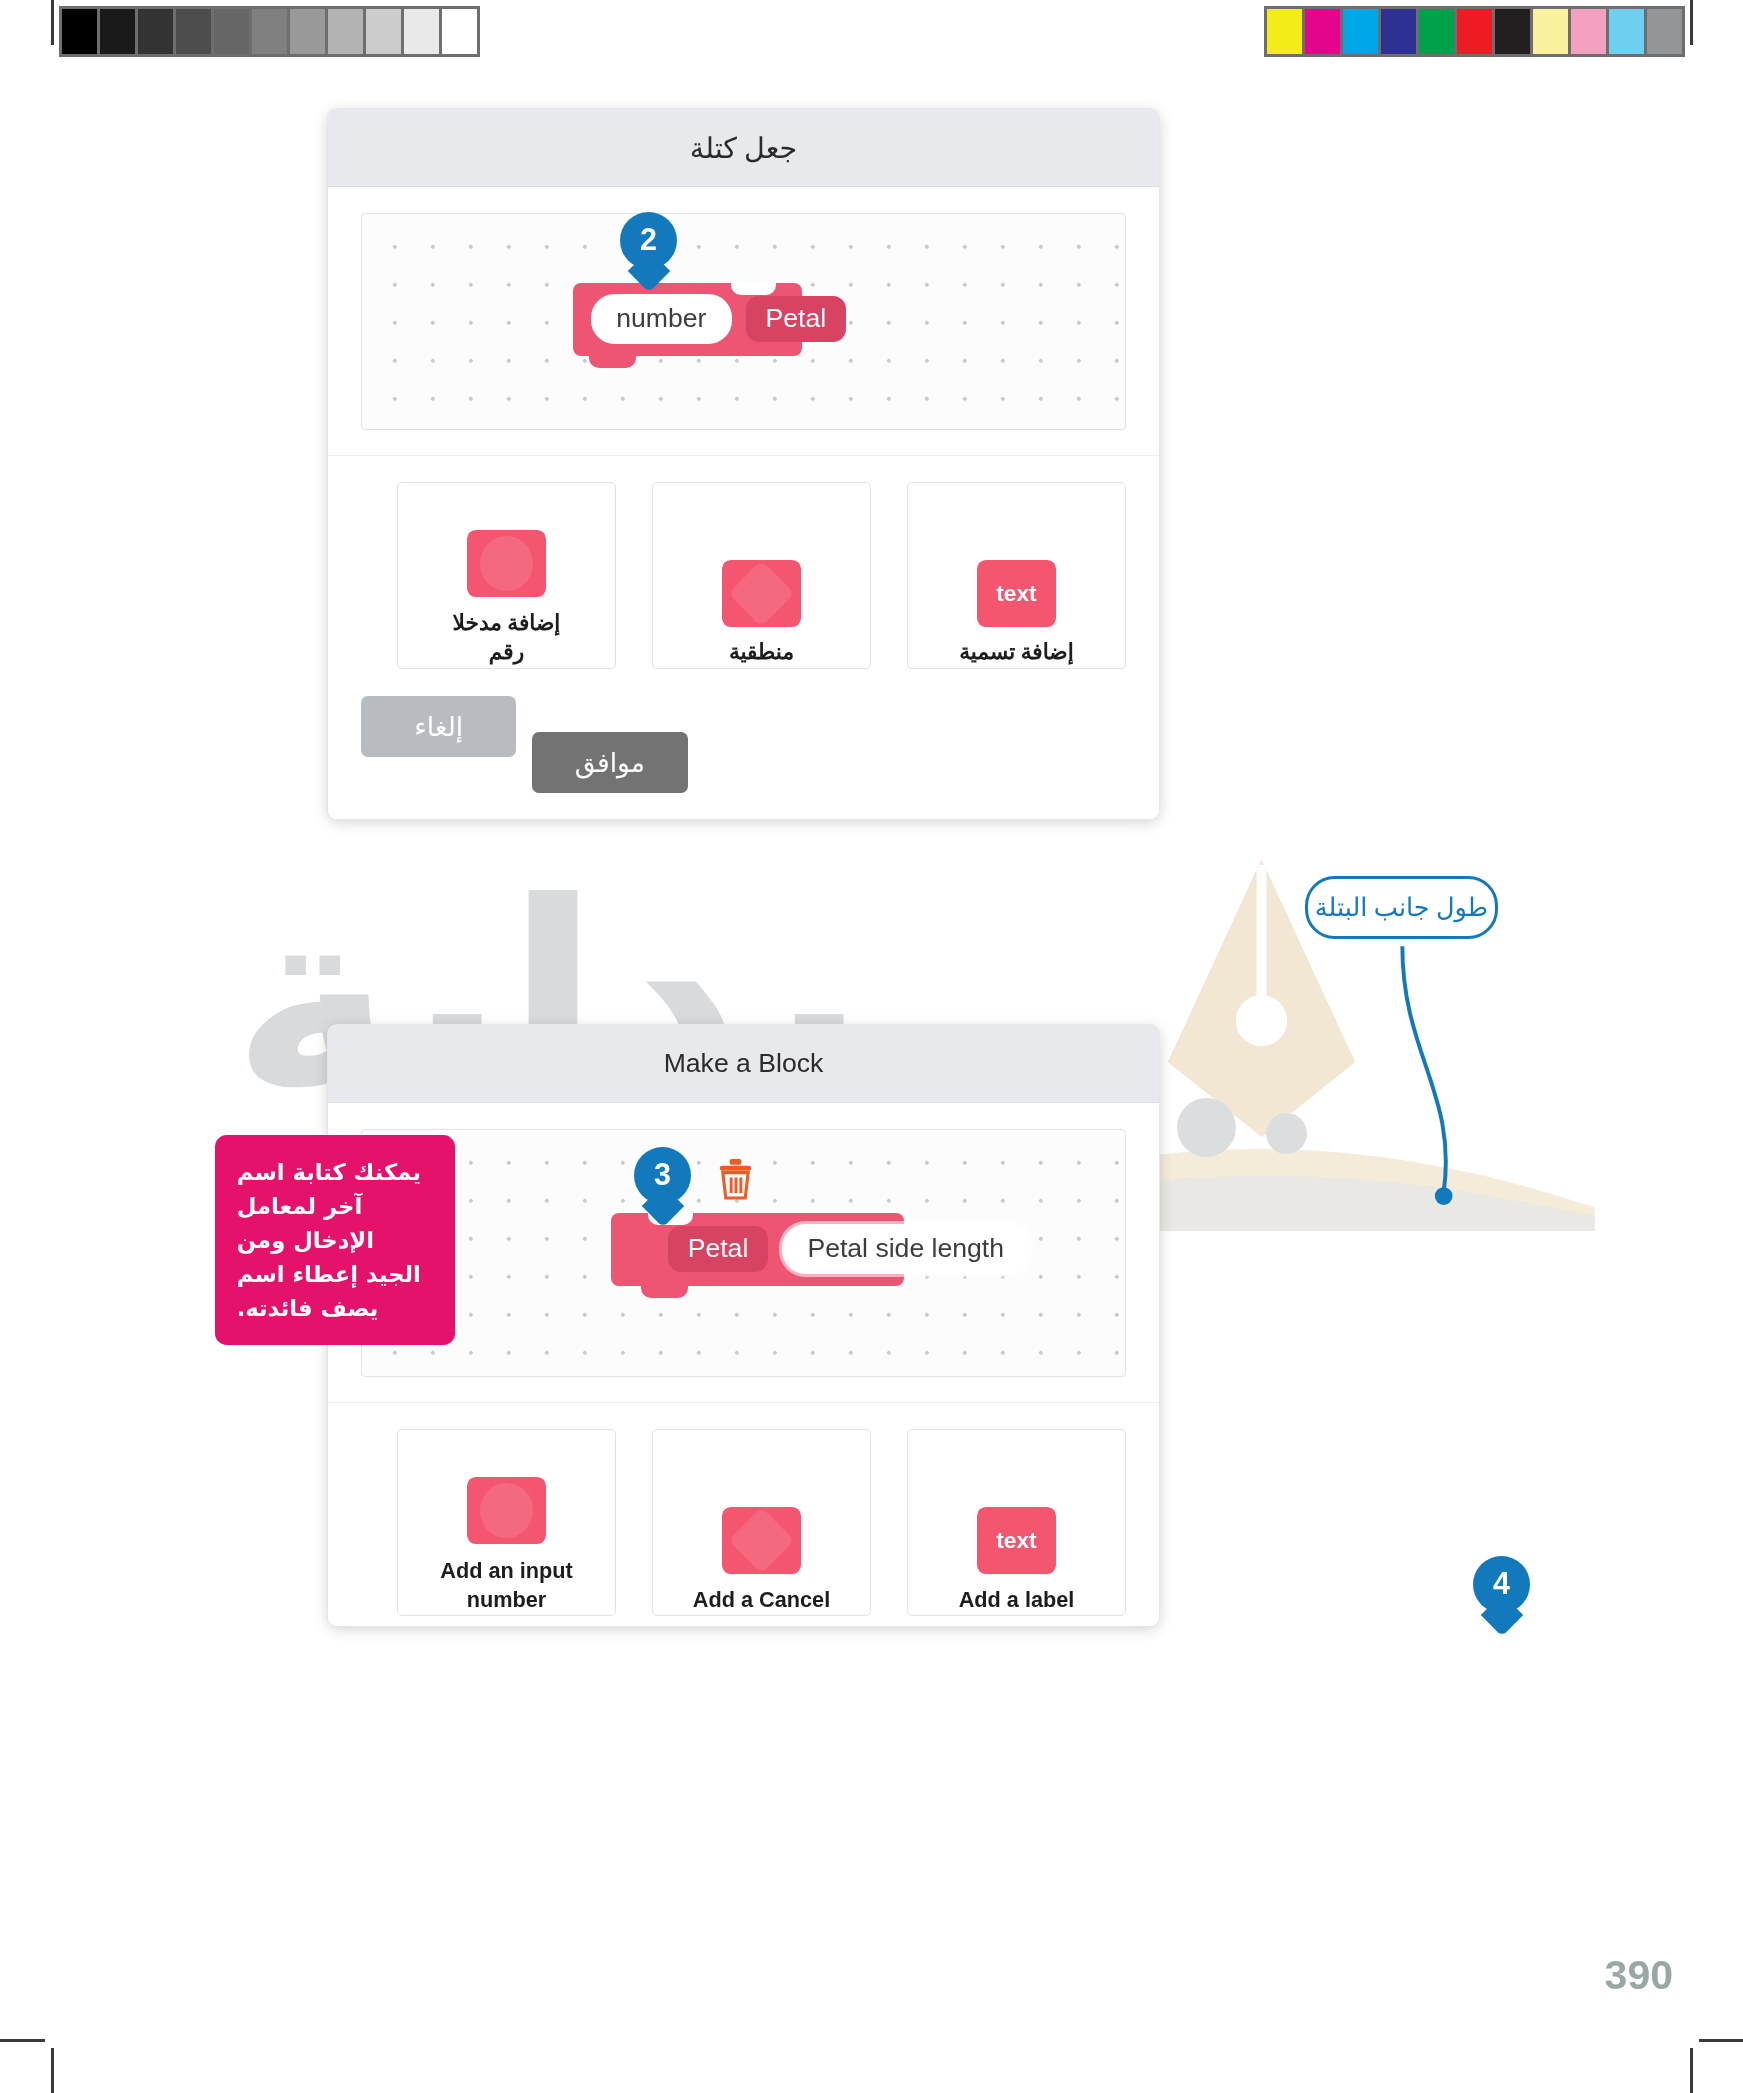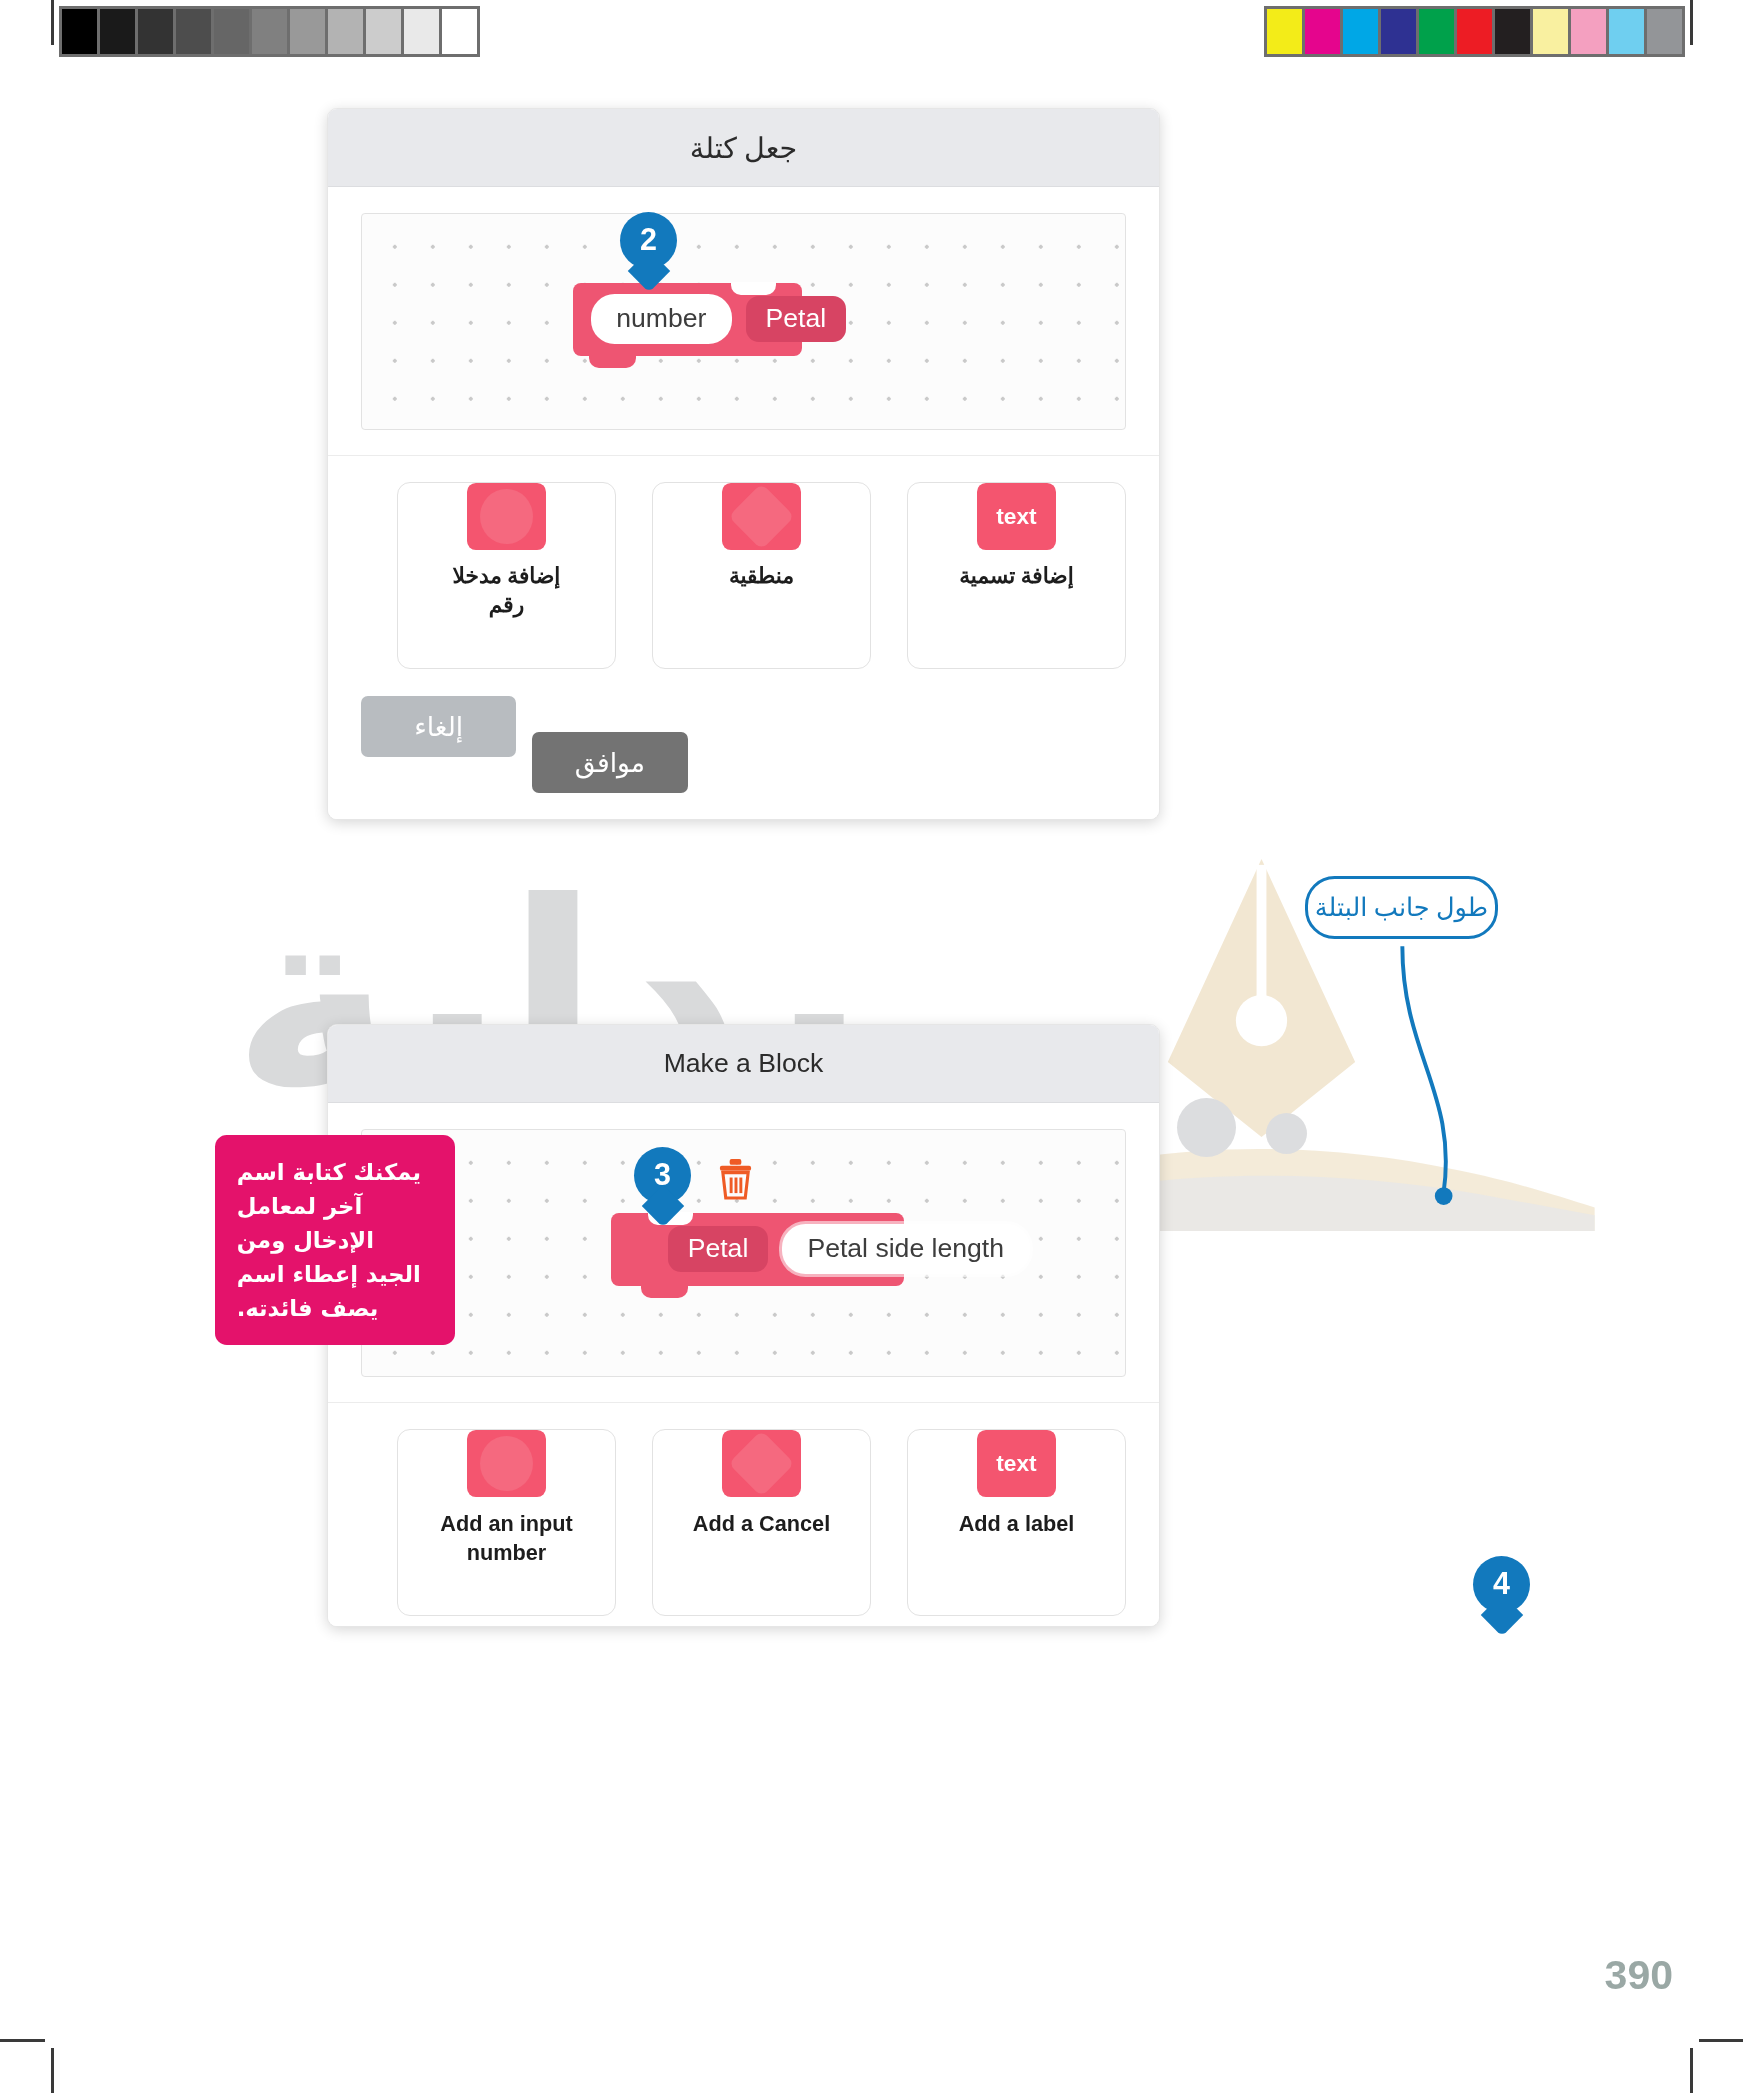--- a/index.html
+++ b/index.html
@@ -84,23 +84,23 @@
   }
   .pill.editing{box-shadow:0 0 0 3px rgba(255,255,255,.55);}
 
   
   .options{
     display:flex;gap:0;justify-content:space-between;
     padding:25.6px 33px 9.9px 33px;background:#ffffff;
     border-top:1px solid #ececec;margin-top:25.6px;
   }
   .opt-card{
-    width:284px;height:185px;border:1px solid #e2e2e2;border-radius:13px;
+    width:284px;height:185px;border:1px solid #e2e2e2;border-radius:5px;
     background:#fff;display:flex;flex-direction:column;
-    align-items:center;justify-content:flex-start;gap:11.8px;margin-left:36px;
+    align-items:center;justify-content:flex-end;gap:11.8px;margin-left:36px;
   }
   .opt-icon{
     width:79px;height:67px;background:#f4556f;border-radius:8.9px;
     display:flex;align-items:center;justify-content:center;
   }
   .opt-icon .oval{width:53px;height:55px;background:#f5697f;border-radius:50%;}
   .opt-icon .diamond{width:47px;height:47px;background:#f5697f;transform:rotate(45deg);border-radius:7.9px;}
   .opt-icon .txt{color:#ffffff;font-size:22.7px;font-weight:bold;}
   .opt-label{
     font-size:21.7px;color:#1d1d1d;text-align:center;line-height:1.35;font-weight:bold;

